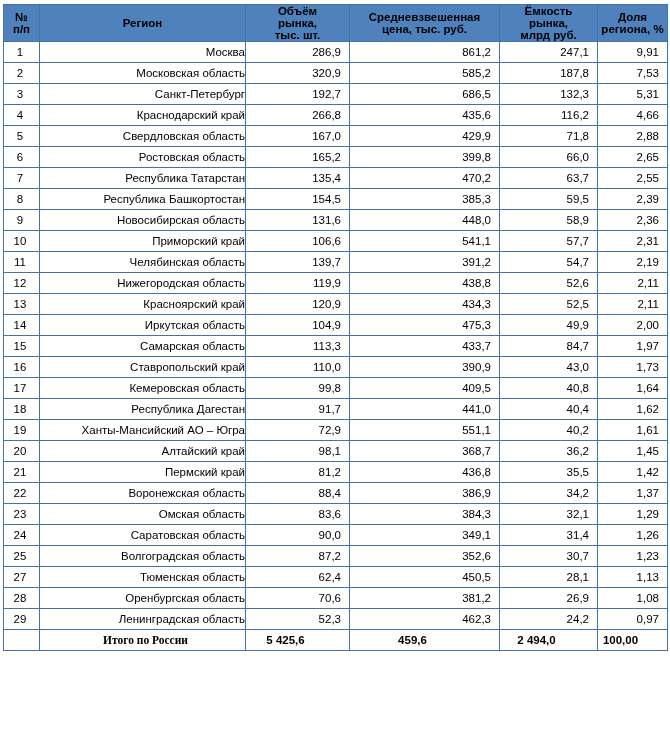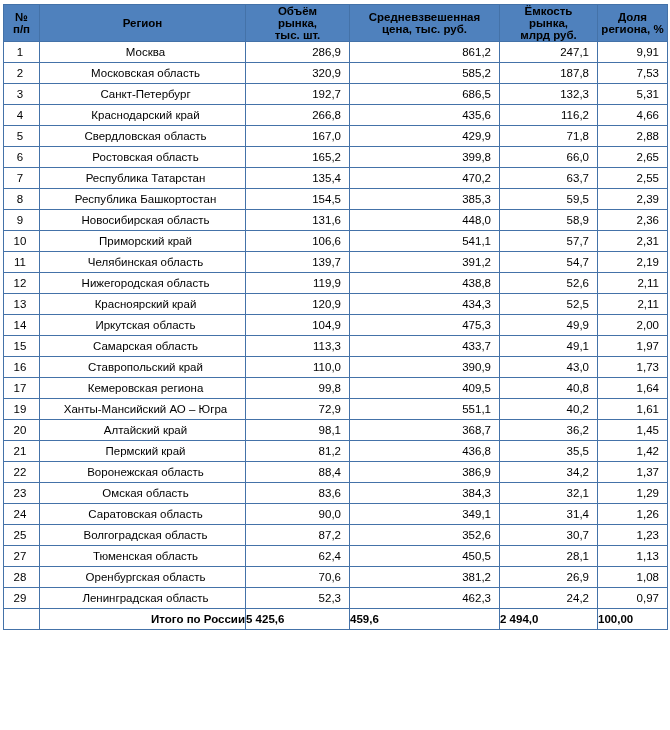--- a/index.html
+++ b/index.html
@@ -48,37 +48,38 @@
   col.c-vol    { width: 104px; }
   col.c-price  { width: 150px; }
   col.c-cap    { width: 98px; }
   col.c-share  { width: 70px; }
 
   tbody td.num {
     text-align: center;
     padding-right: 3px;
   }
   tbody td.region {
-    text-align: center;
+    text-align: right;
     padding-left: 6px;
   }
   tbody td.val {
     text-align: right;
     padding-right: 8px;
   }
   tfoot td {
     font-weight: bold;
     background: #ffffff;
   }
   tfoot td.total-label {
-    text-align: right;
+    text-align: center;
     padding-left: 6px;
+    font-family: Liberation Serif, serif;
   }
   tfoot td.val {
-    text-align: left;
+    text-align: center;
     padding-right: 24px;
   }
   tfoot td.empty {
     border-right: 1px solid #4472a8;
   }
 </style>
 </head>
 <body>
 
 <div class="table-wrap">
@@ -229,38 +230,46 @@
           <td class="val">104,9</td>
           <td class="val">475,3</td>
           <td class="val">49,9</td>
           <td class="val">2,00</td>
         </tr>
         <tr>
           <td class="num">15</td>
           <td class="region">Самарская область</td>
           <td class="val">113,3</td>
           <td class="val">433,7</td>
-          <td class="val">49,1</td>
+          <td class="val">84,7</td>
           <td class="val">1,97</td>
         </tr>
         <tr>
           <td class="num">16</td>
           <td class="region">Ставропольский край</td>
           <td class="val">110,0</td>
           <td class="val">390,9</td>
           <td class="val">43,0</td>
           <td class="val">1,73</td>
         </tr>
         <tr>
           <td class="num">17</td>
-          <td class="region">Кемеровская региона</td>
+          <td class="region">Кемеровская область</td>
           <td class="val">99,8</td>
           <td class="val">409,5</td>
           <td class="val">40,8</td>
           <td class="val">1,64</td>
+        </tr>
+        <tr>
+          <td class="num">18</td>
+          <td class="region">Республика Дагестан</td>
+          <td class="val">91,7</td>
+          <td class="val">441,0</td>
+          <td class="val">40,4</td>
+          <td class="val">1,62</td>
         </tr>
         <tr>
           <td class="num">19</td>
           <td class="region">Ханты-Мансийский АО – Югра</td>
           <td class="val">72,9</td>
           <td class="val">551,1</td>
           <td class="val">40,2</td>
           <td class="val">1,61</td>
         </tr>
         <tr>

